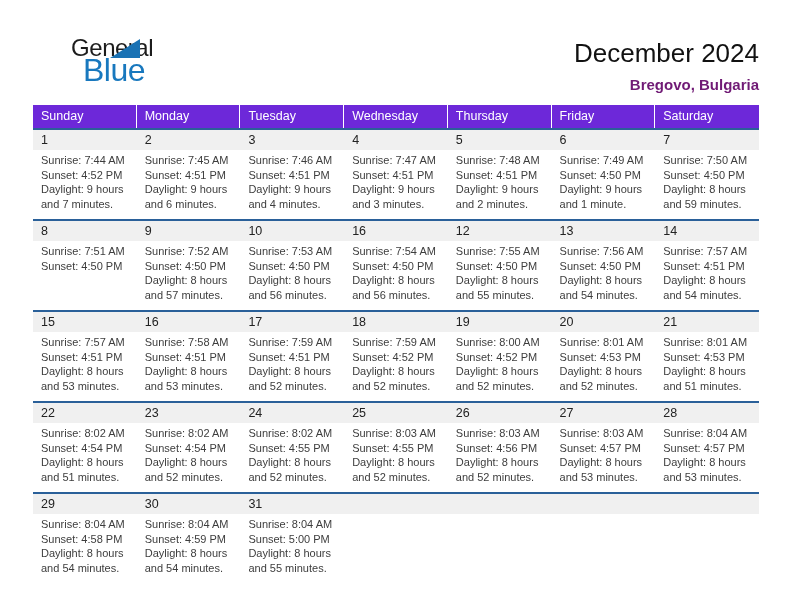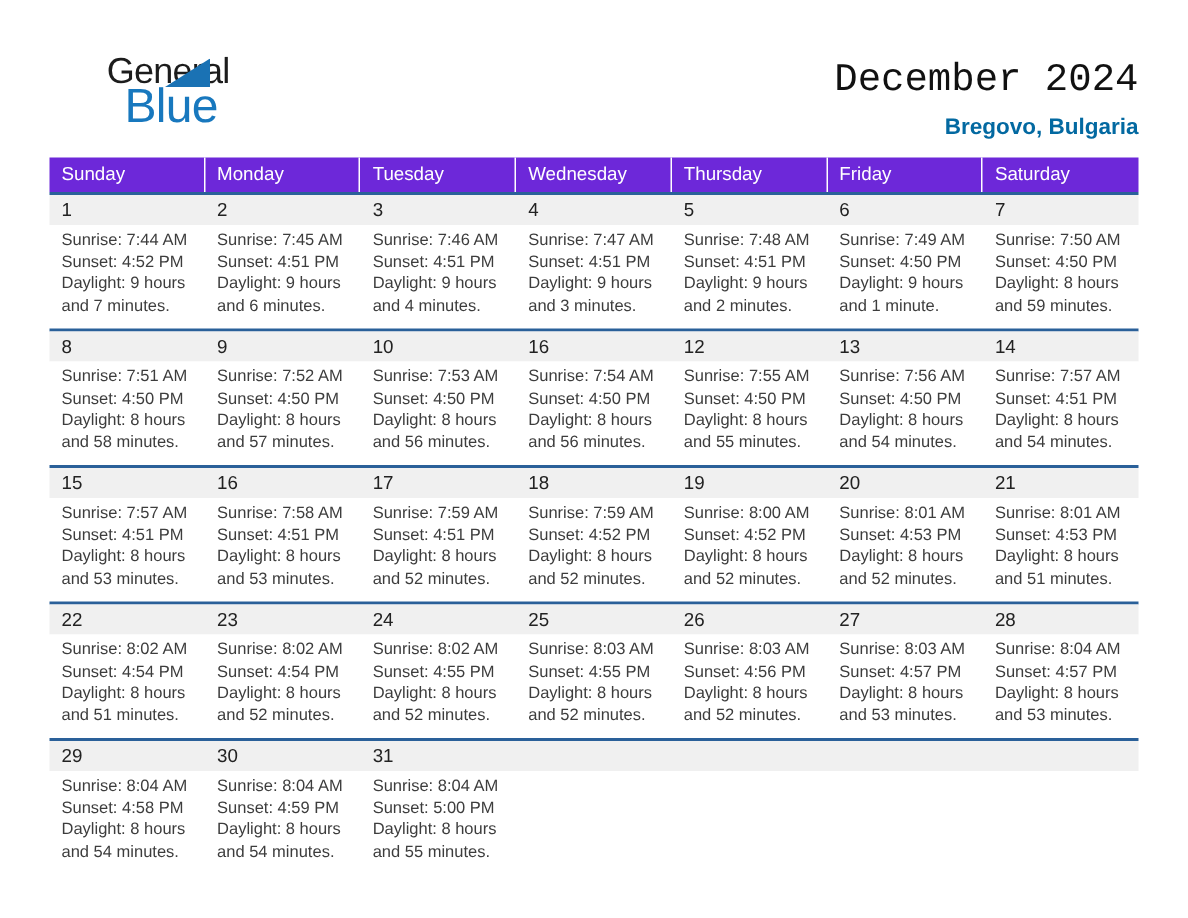--- a/index.html
+++ b/index.html
@@ -7,22 +7,22 @@
   .page{position:relative;width:792px;height:612px;background:#ffffff;overflow:hidden;}
 
   
   .logo{position:absolute;left:33px;top:36px;width:120px;height:52px;}
   .logo-general{font-size:24px;color:#1c1c1c;letter-spacing:-0.5px;line-height:24px;text-align:right;}
   .logo-triangle{position:absolute;left:77px;top:3px;width:30px;height:19px;
     background:#1a72b4;clip-path:polygon(100% 0,100% 100%,0 100%);}
   .logo-blue{position:absolute;left:50px;top:22px;font-size:32px;color:#1878be;letter-spacing:-0.5px;line-height:24px;}
 
   
-  .title{position:absolute;right:33px;top:38px;font-size:26px;color:#111;text-align:right;font-family:Liberation Mono, monospace;}
-  .subtitle{position:absolute;right:33px;top:76px;font-size:15px;font-weight:bold;color:#0369a1;text-align:right;}
+  .title{position:absolute;right:33px;top:38px;font-size:26px;color:#111;text-align:right;}
+  .subtitle{position:absolute;right:33px;top:76px;font-size:15px;font-weight:bold;color:#701a75;text-align:right;}
 
   
   .calendar{position:absolute;left:33px;top:105px;width:726px;}
   .cal-header{display:grid;grid-template-columns:repeat(7,1fr);background:#6d28d9;}
   .hcell{height:23px;line-height:23px;color:#ffffff;font-size:12.5px;padding-left:8px;
     border-right:1px solid #ffffff;box-sizing:border-box;}
   .hcell:last-child{border-right:none;}
 
   .week{border-top:2px solid #2a6099;}
   .week:first-of-type{border-top:2px solid #2a6099;}
@@ -111,21 +111,20 @@
             <div class="daynum">10</div>
             <div class="daynum">16</div>
             <div class="daynum">12</div>
             <div class="daynum">13</div>
             <div class="daynum">14</div>
           </div>
           <div class="detailrow">
             <div class="details">
               <div>Sunrise: 7:51 AM</div>
               <div>Sunset: 4:50 PM</div>
-              <div>Daylight: 8 hours and 58 minutes.</div>
             </div>
             <div class="details">
               <div>Sunrise: 7:52 AM</div>
               <div>Sunset: 4:50 PM</div>
               <div>Daylight: 8 hours and 57 minutes.</div>
             </div>
             <div class="details">
               <div>Sunrise: 7:53 AM</div>
               <div>Sunset: 4:50 PM</div>
               <div>Daylight: 8 hours and 56 minutes.</div>

